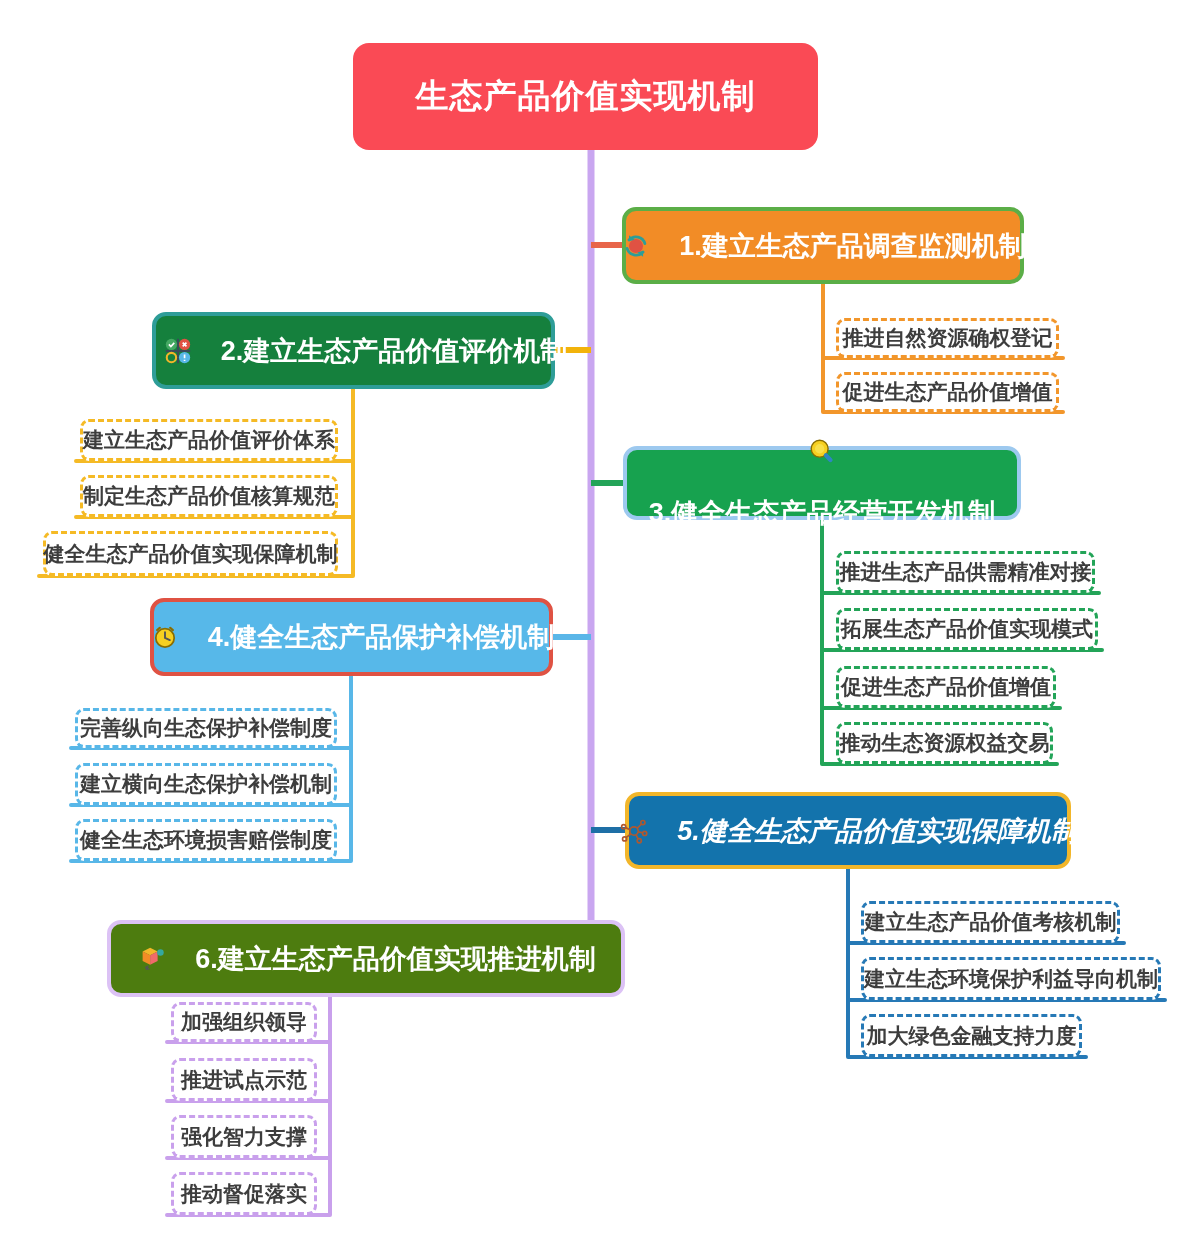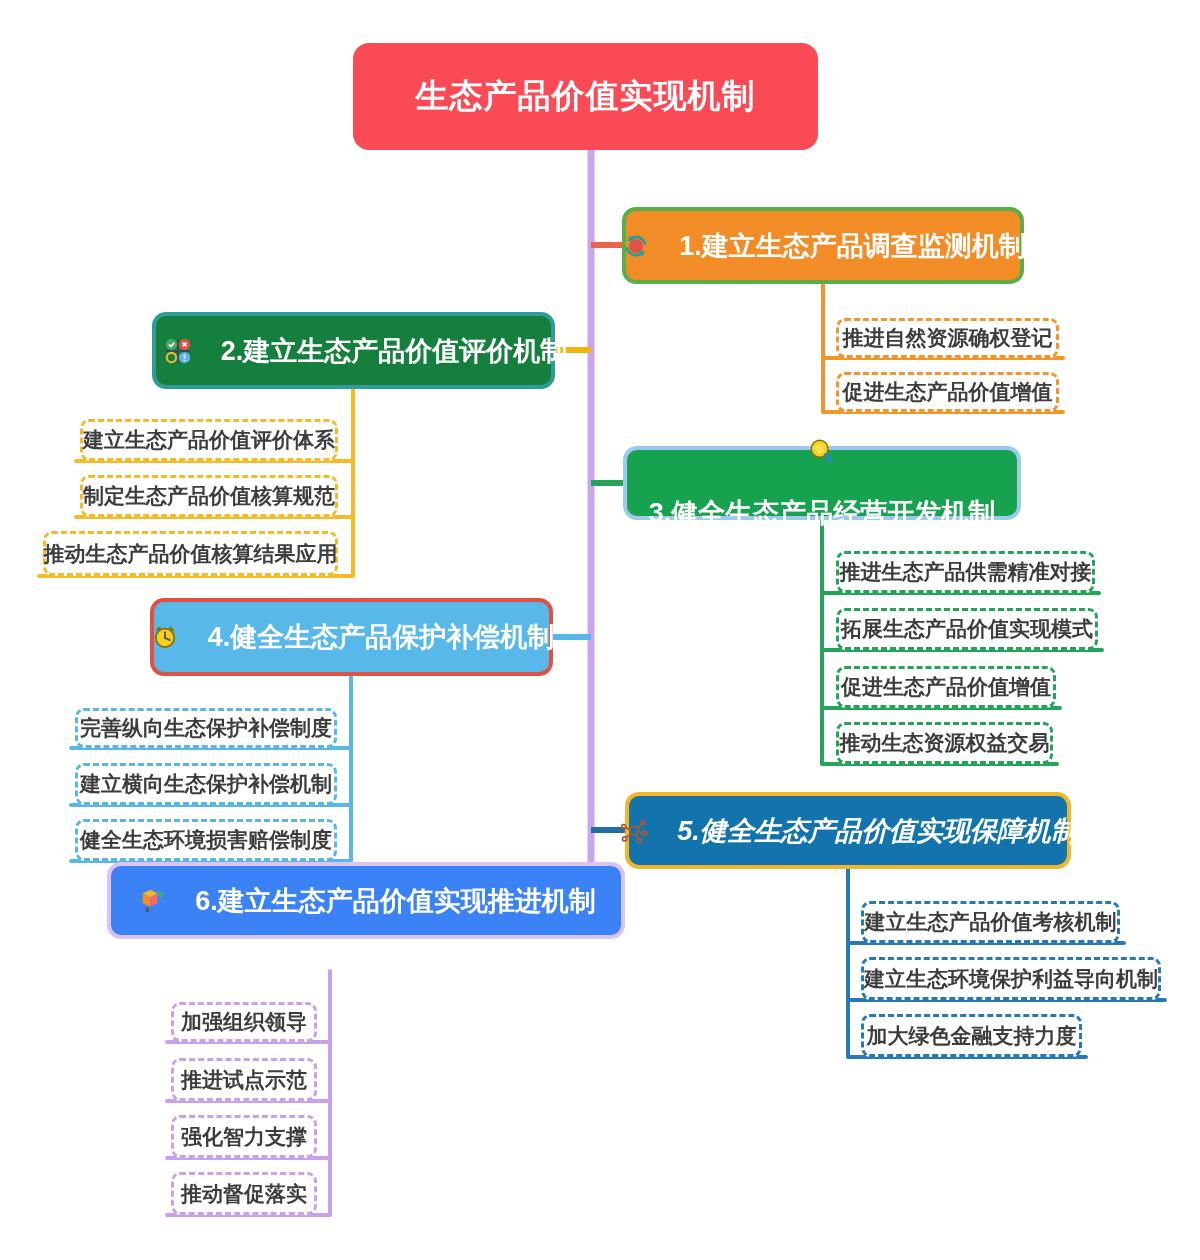--- a/index.html
+++ b/index.html
@@ -88,21 +88,21 @@
     </span>
     <span class="lbl">2.建立生态产品价值评价机制</span>
   </div>
   <div class="node child" style="left: 80px; top: 419px; width: 258px; height: 42px; border-color: rgb(245, 186, 37);">
     <span class="lbl">建立生态产品价值评价体系</span>
   </div>
   <div class="node child" style="left: 80px; top: 475px; width: 258px; height: 42px; border-color: rgb(245, 186, 37);">
     <span class="lbl">制定生态产品价值核算规范</span>
   </div>
   <div class="node child" style="left: 43px; top: 531px; width: 295px; height: 45px; border-color: rgb(245, 186, 37);">
-    <span class="lbl">推动生态产品价值核算结果应用</span>
+    <span class="lbl">健全生态产品价值实现保障机制</span>
   </div>
 
   <div class="node branch" style="left: 623px; top: 446px; width: 398px; height: 74px; background: rgb(23, 162, 79); border-color: rgb(157, 201, 239); flex-direction: column;">
     <span class="icon">
       <svg viewBox="0 0 32 32" width="30" height="30">
         <circle cx="13.5" cy="12.5" r="9" fill="#F7D021" stroke="#8A6D00" stroke-width="1.5"></circle>
         <circle cx="13.5" cy="12.5" r="5" fill="#F9E04A"></circle>
         <rect x="-2.5" y="-2" width="11.5" height="4.6" rx="2.3" fill="#2E86C1" transform="translate(20.5 19.5) rotate(45)"></rect>
       </svg>
     </span>
@@ -158,21 +158,21 @@
   <div class="node child" style="left: 861px; top: 901px; width: 259px; height: 42px; border-color: rgb(38, 121, 182);">
     <span class="lbl">建立生态产品价值考核机制</span>
   </div>
   <div class="node child" style="left: 861px; top: 957px; width: 300px; height: 43px; border-color: rgb(38, 121, 182);">
     <span class="lbl">建立生态环境保护利益导向机制</span>
   </div>
   <div class="node child" style="left: 861px; top: 1014px; width: 221px; height: 43px; border-color: rgb(38, 121, 182);">
     <span class="lbl">加大绿色金融支持力度</span>
   </div>
 
-  <div class="node branch" style="left: 107px; top: 862px; width: 518px; height: 77px; background: #3b82f6; border-color: rgb(220, 194, 245);">
+  <div class="node branch" style="left: 107px; top: 920px; width: 518px; height: 77px; background: #4d7c0f; border-color: rgb(220, 194, 245);">
     <span class="icon">
       <svg viewBox="0 0 32 32" width="30" height="30">
         <polygon points="14,4 22,8 14,12 6,8" fill="#F2B62A"></polygon>
         <polygon points="6,8 14,12 14,22 6,18" fill="#F28C26"></polygon>
         <polygon points="22,8 14,12 14,22 22,18" fill="#F06A6A"></polygon>
         <circle cx="25" cy="9" r="3.5" fill="#35A8A0"></circle>
         <path d="M12 23 L10 27 M10 27 l3.2 -0.6 M10 27 l-0.6 -3.2" stroke="#555555" stroke-width="1.5" fill="none"></path>
       </svg>
     </span>
     <span class="lbl">6.建立生态产品价值实现推进机制</span>

